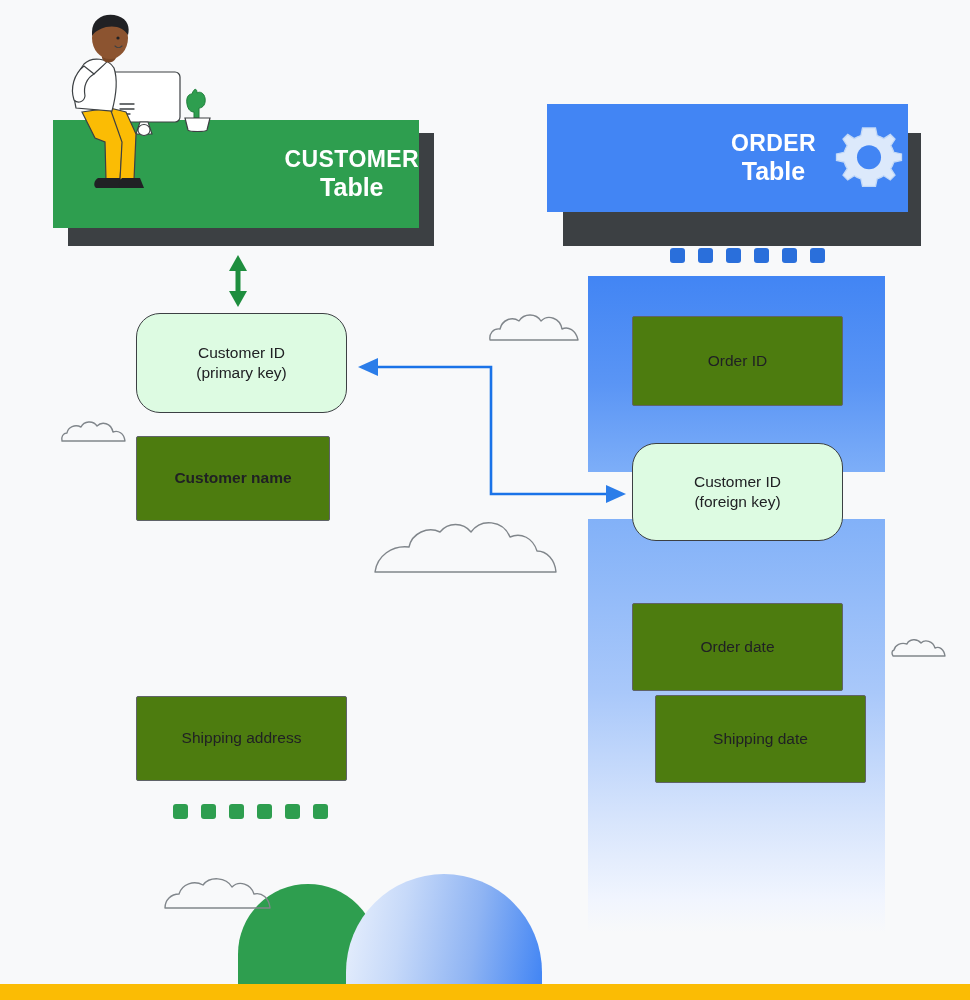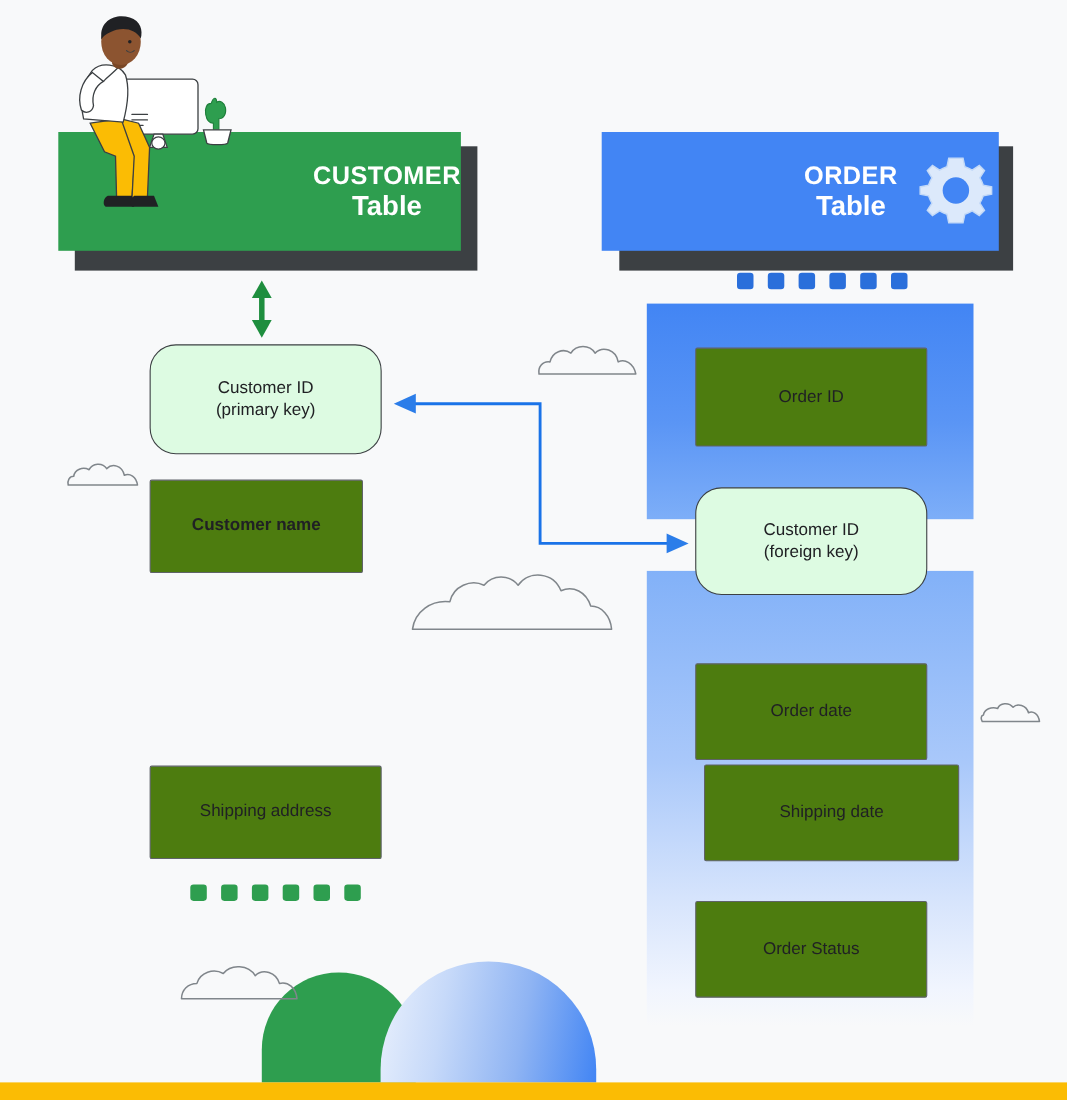--- a/index.html
+++ b/index.html
@@ -177,21 +177,21 @@
     <ellipse cx="52" cy="30" rx="18" ry="21" fill="#8C5430"></ellipse>
     <path d="M34,24 C34,10 48,4 60,8 C70,11 72,20 70,27 C66,20 58,17 48,19 C42,21 37,23 34,28 Z" fill="#202124"></path>
     <circle cx="60" cy="30" r="1.6" fill="#202124"></circle>
     <path d="M57,38 C59,40 62,40 64,38" fill="none" stroke="#3C4043" stroke-width="1.1" stroke-linecap="round"></path>
 
     <path d="M134,86 C130,86 128,90 129,96 C130,102 133,104 136,104 L136,110 L141,110 L141,100 C145,100 148,96 147,90 C146,85 142,83 139,85 C139,80 136,80 134,86 Z" fill="#2E9E4F" stroke="#1E7E3A" stroke-width="1"></path>
     <path d="M127,110 L152,110 L149,122 C148,124 131,124 130,122 Z" fill="#FFFFFF" stroke="#3C4043" stroke-width="1.2"></path>
   </svg>
 
   <div class="hdr-shadow" style="left:563px; top:133px; width:358px; height:113px;"></div>
-  <div class="hdr hdr-blue" style="left:547px; top:120px; width:361px; height:108px;">
+  <div class="hdr hdr-blue" style="left:547px; top:104px; width:361px; height:108px;">
     <div class="hdr-title">
       <span class="l1">ORDER</span>
       <span class="l2">Table</span>
     </div>
     <svg width="78" height="78" viewBox="0 0 48 48">
       <path d="M24,5.5 L28,5.5 L29,10.2 C30.5,10.7 31.9,11.3 33.1,12.1 L37.1,9.5 L40,12.4 L37.4,16.4
                C38.2,17.6 38.8,19 39.3,20.5 L44,21.5 L44,25.5 L39.3,26.5 C38.8,28 38.2,29.4 37.4,30.6
                L40,34.6 L37.1,37.5 L33.1,34.9 C31.9,35.7 30.5,36.3 29,36.8 L28,41.5 L24,41.5
                L20,41.5 L19,36.8 C17.5,36.3 16.1,35.7 14.9,34.9 L10.9,37.5 L8,34.6 L10.6,30.6
                C9.8,29.4 9.2,28 8.7,26.5 L4,25.5 L4,21.5 L8.7,20.5 C9.2,19 9.8,17.6 10.6,16.4
@@ -250,27 +250,24 @@
     <span>
       <span>Customer ID</span><br>
       <span>(foreign key)</span>
     </span>
   </div>
 
   <div class="field field-plain" style="left:632px; top:571px; width:211px; height:88px;margin-top:32px;">
     <span>Order date</span>
   </div>
 
-  <div class="field field-plain" style="left:640px; top:695px; width:232px; height:88px;">
+  <div class="field field-plain" style="left:655px; top:695px; width:211px; height:88px;">
     <span>Shipping date</span>
   </div>
 
-  <div class="field field-plain" style="left:632px; top:819px; width:211px; height:88px;">
-    <span>Order Status</span>
-  </div>
 
   <svg class="ovl" width="970" height="1000">
     <g fill="none" stroke="#1A73E8" stroke-width="2.6">
       <polyline points="372,367 491,367 491,494 612,494"></polyline>
     </g>
     <path d="M358,367 L378,358 L378,376 Z" fill="#2B7DE9"></path>
     <path d="M626,494 L606,485 L606,503 Z" fill="#2B7DE9"></path>
   </svg>
 
 </div>

